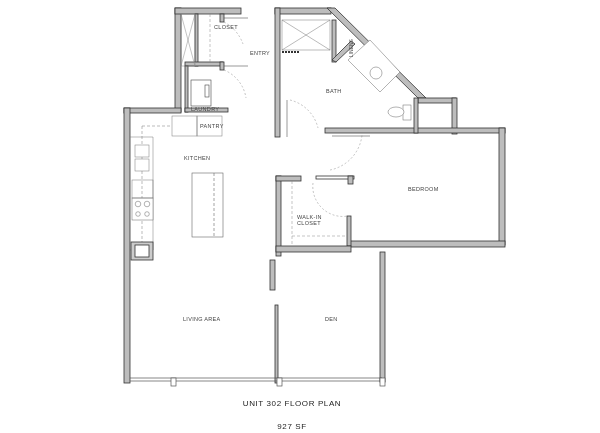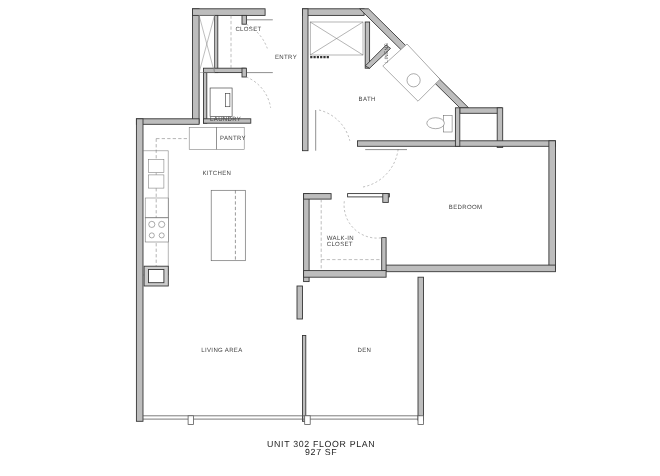--- a/index.html
+++ b/index.html
@@ -145,13 +145,13 @@
 <div class="room-label" style="left:350px;top:57px;transform:rotate(-90deg);transform-origin:left top;font-size:4.5px;">LINENS</div>
 <div class="room-label" style="left:408px;top:186px;">BEDROOM</div>
 <div class="room-label" style="left:297px;top:214px;text-align:left;">
   <div>WALK-IN</div>
   <div>CLOSET</div>
 </div>
 <div class="room-label" style="left:183px;top:316px;">LIVING AREA</div>
 <div class="room-label" style="left:325px;top:316px;">DEN</div>
 
 <div class="title" style="top:399px;">UNIT 302 FLOOR PLAN</div>
-<div class="title" style="top:407px;">927 SF</div>
+<div class="title" style="top:422px;">927 SF</div>
 
 </body></html>

